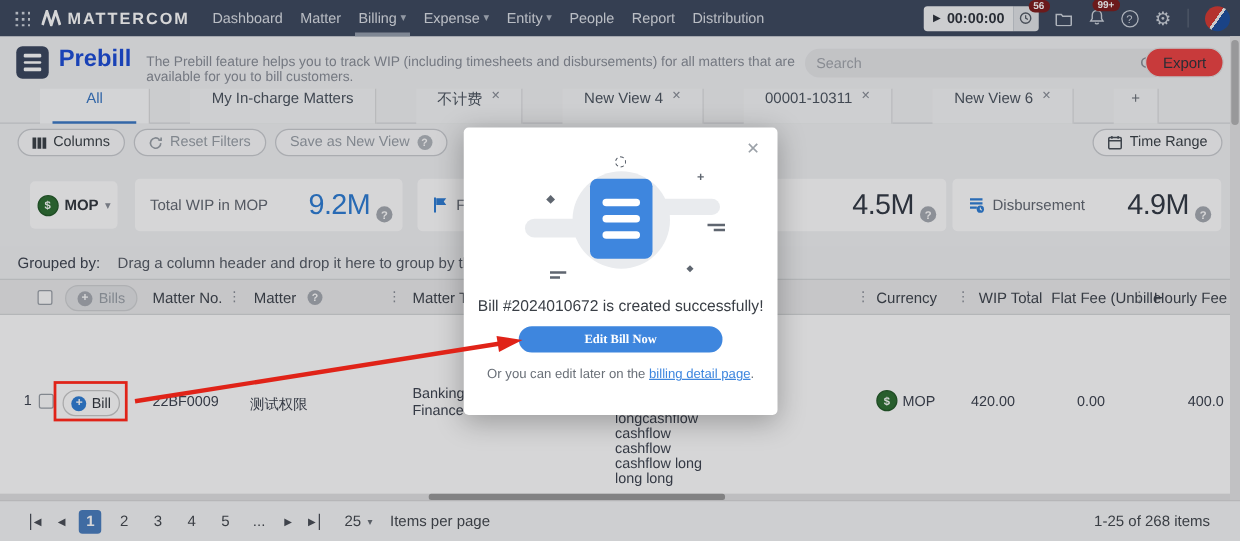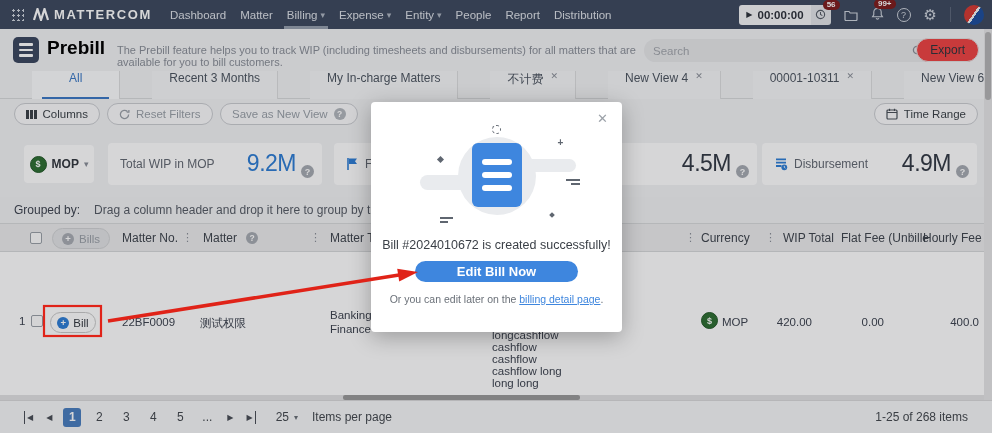--- a/index.html
+++ b/index.html
@@ -27,21 +27,21 @@
   .badge.b99 { top:-8px; right:-12px; }
   .help-circle { width:14px; height:14px; border:1.2px solid #cfd5de; border-radius:50%; color:#cfd5de; font-size:9px; display:flex; align-items:center; justify-content:center; cursor:pointer; }
   .gear { color:#cfd5de; font-size:15px; cursor:pointer; }
   .nav-divider { width:1px; height:15px; background:#5d687b; }
   .avatar { width:20px; height:20px; border-radius:50%; background:linear-gradient(125deg,#d63a33 46%,#f2f2f2 46%,#f2f2f2 54%,#1d4f9e 54%); cursor:pointer; }
 
   
   .header-row { position:absolute; left:0; top:29px; width:992px; height:42px; }
   .prebill-icon { position:absolute; left:13px; top:8px; width:26px; height:26px; background:#3c4860; border-radius:5px; display:flex; flex-direction:column; justify-content:center; align-items:center; gap:3px; }
   .prebill-icon i { display:block; width:14px; height:2.5px; background:#fff; border-radius:1px; }
-  .page-title { position:absolute; left:47px; top:8px; font-size:19px; font-weight:600; color:#000000;text-align:center; }
+  .page-title { position:absolute; left:47px; top:8px; font-size:19px; font-weight:600; color:#1d4ed8;text-align:center; }
   .page-desc { position:absolute; left:117px; top:15px; width:525px; font-size:11px; color:#8a8f98; }
   .search-pill { position:absolute; left:644px; top:10px; width:289px; height:23px; background:#e7e8ea; border-radius:12px; display:flex; align-items:center; padding:0 9px; }
   .search-pill input { flex:1; border:none; outline:none; background:transparent; font-size:11.5px; color:#555; font-family:inherit; }
   .search-pill input::placeholder { color:#a3a7ad; }
   .export-btn { position:absolute; right:13px; top:9px; height:24px; padding:0 13px; background:#ef4444; border:1px solid #e2e2e2; border-radius:12px; font-size:12px; color:#30353d; display:flex; align-items:center; cursor:pointer; }
 
   
   .tabs-row { position:absolute; left:0; top:71px; width:992px; height:28px; display:flex; border-bottom:1px solid #d8dadb; background:#f2f3f4; }
   .tab { position:relative; height:28px; display:flex; align-items:flex-start; gap:7px; padding:0 17px; font-size:12px; color:#4c5560; background:#f6f7f8; border-right:1px solid #dcdedf; cursor:pointer; white-space:nowrap;margin-left:32px; }
   .tab.first { padding:0 37px; }
@@ -126,21 +126,21 @@
   .spark-gear { position:absolute; left:80px; top:-4px; width:9px; height:9px; border:1.6px dashed #5f6670; border-radius:50%; }
   .spark-d { position:absolute; width:5px; height:5px; background:#5f6670; transform:rotate(45deg); }
   .d1 { left:26px; top:28px; } .d2 { left:138px; top:84px; width:4px; height:4px; }
   .spark-plus { position:absolute; color:#5f6670; font-size:10px; font-weight:700; }
   .p1 { left:146px; top:8px; } 
   .dashes { position:absolute; }
   .dashes i { display:block; background:#5f6670; height:1.5px; margin-bottom:2.5px; }
   .dash-r { right:2px; top:50px; } .dash-r i:nth-child(1){width:14px;} .dash-r i:nth-child(2){width:9px; margin-left:5px;}
   .dash-b { left:28px; top:88px; } .dash-b i:nth-child(1){width:13px;} .dash-b i:nth-child(2){width:8px;}
   .modal-msg { position:absolute; left:0; top:136px; width:100%; text-align:center; font-size:12.5px; color:#3a3f46; }
-  .modal-btn { position:absolute; left:44px; top:159px; width:163px; height:21px; background:#3e86de; border:none; border-radius:11px; color:#fff; font-size:13px; font-weight:600; display:flex; align-items:center; justify-content:center; cursor:pointer; font-family:Liberation Sans, sans-serif; }
+  .modal-btn { position:absolute; left:44px; top:159px; width:163px; height:21px; background:#3e86de; border:none; border-radius:11px; color:#fff; font-size:10px; font-weight:600; display:flex; align-items:center; justify-content:center; cursor:pointer; font-family:Liberation Serif, serif; }
   .modal-note { position:absolute; left:0; top:191px; width:100%; text-align:center; font-size:10.5px; color:#6a7078; }
   .modal-note a { color:#3e86de; text-decoration:underline; cursor:pointer; }
 
   .annot { position:absolute; left:0; top:0; z-index:60; pointer-events:none; }
 </style>
 </head>
 <body>
 
 <div class="screen">
 
@@ -226,23 +226,20 @@
         </svg>
     </div>
     <span class="export-btn">Export</span>
   </div>
 
   <div class="tabs-row">
     <span class="tab first active">
         <span>All</span>
       </span>
     <span class="tab">
-        <span>Recent 3 Months</span>
-      </span>
-    <span class="tab">
         <span>My In-charge Matters</span>
       </span>
     <span class="tab">
         <span>不计费</span>
         <span class="tclose">✕</span>
       </span>
     <span class="tab">
         <span>New View 4</span>
         <span class="tclose">✕</span>
       </span>

